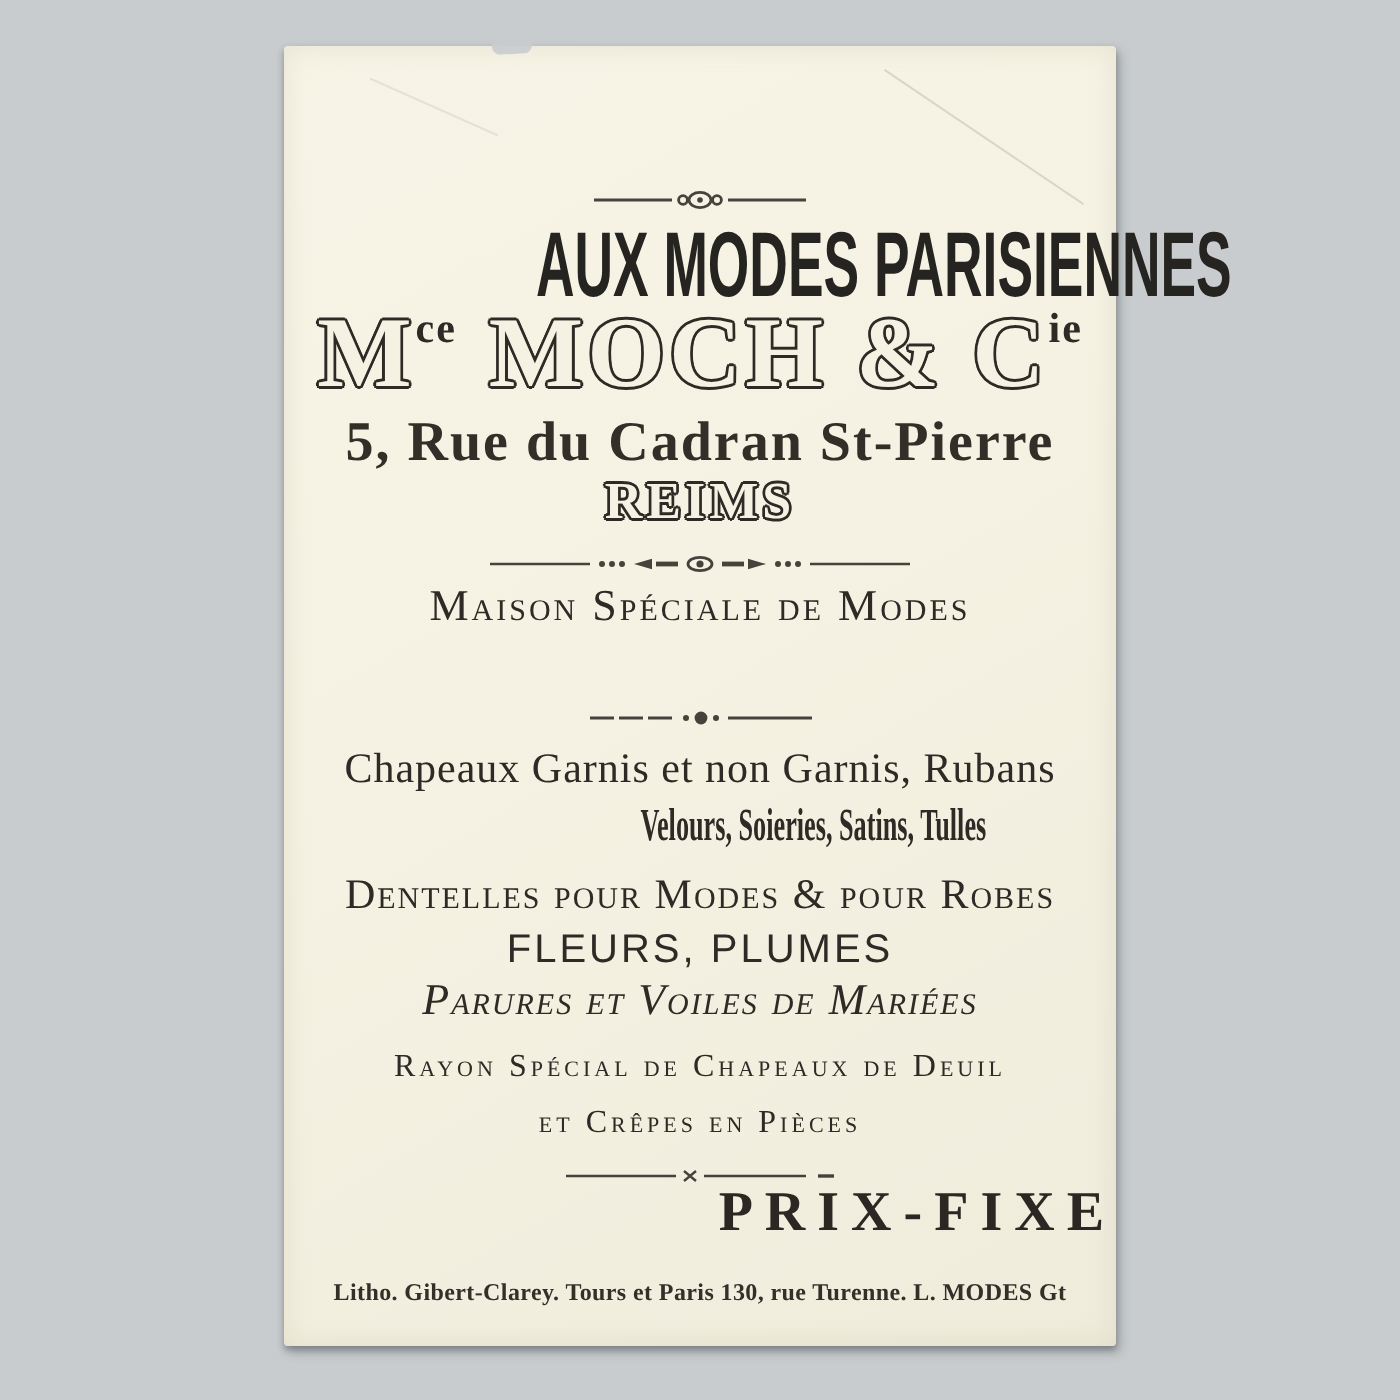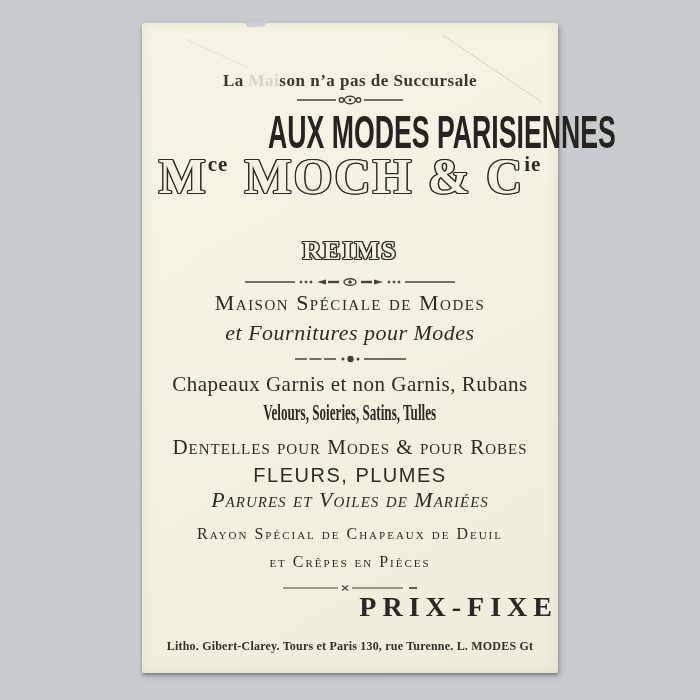--- a/index.html
+++ b/index.html
@@ -44,21 +44,21 @@
          font-weight:700; letter-spacing:1px;text-align:center; }
   .company .gap { margin-left:.32em; }
 
   .address   { top:184px; font-size:28px; font-weight:700; letter-spacing:1px; color:#322f28; }
   .city      { top:214px; font-size:26px; font-weight:700; letter-spacing:2px; }
 
   .specialty    { top:268px; font-size:22px; letter-spacing:1.5px; }
   .specialty-sub{ top:298px; font-size:22px; font-style:italic; letter-spacing:.5px; }
 
   .l-chapeaux  { top:350px; font-size:21px; letter-spacing:.5px; }
-  .l-velours   { top:377px; font-size:23px; font-weight:700; }
+  .l-velours   { top:377px; font-size:23px; font-weight:700;text-align:right; }
   .l-velours .squeeze { display:inline-block; transform:scaleX(.57); transform-origin:50% 50%; }
   .l-dentelles { top:413px; font-size:21px; letter-spacing:1px; }
   .l-fleurs    { top:441px; font-size:20px; letter-spacing:1.5px; font-weight:400; }
   .l-parures   { top:465px; font-size:22px; font-style:italic; letter-spacing:1px; }
   .l-rayon     { top:502px; font-size:16px; letter-spacing:2px; }
   .l-crepes    { top:530px; font-size:16px; letter-spacing:2px; }
 
   .price   { top:569px; font-size:28px; font-weight:700; letter-spacing:6px; color:#2b2823;text-align:right; }
   .imprint { top:617px; font-size:12px; font-weight:700; letter-spacing:.2px; color:#33302a; }
 
@@ -74,39 +74,39 @@
 </style>
 </head>
 <body>
 
 <div class="card">
 
   <div class="notch"></div>
   <div class="crease crease-1"></div>
   <div class="crease crease-2"></div>
 
-  <div class="line serif tagline"><span>La</span> <span class="faded">Mai</span><span>son n’a pas de Succursale</span></div>
 
   <div class="divider div-a">
     <svg width="110" height="12" viewBox="0 0 110 12">
       <g stroke="#2e2b26" fill="none" stroke-width="1.4">
         <line x1="2" y1="6" x2="41" y2="6"></line>
         <circle cx="46.5" cy="6" r="2.2"></circle>
         <ellipse cx="55" cy="6" rx="5.5" ry="3.8"></ellipse>
         <circle cx="63.5" cy="6" r="2.2"></circle>
         <line x1="69" y1="6" x2="108" y2="6"></line>
       </g>
       <circle cx="55" cy="6" r="1.4" fill="#2e2b26"></circle>
     </svg>
   </div>
 
   <div class="line shop-sign"><span class="squeeze">AUX MODES PARISIENNES</span></div>
 
   <div class="line serif company"><span class="outline">M</span><span class="sup">ce</span><span class="outline gap">MOCH &amp; C</span><span class="sup">ie</span></div>
 
+  <div class="line serif address">5, Rue du Cadran St-Pierre</div>
 
   <div class="line serif city outline">REIMS</div>
 
   <div class="divider div-b">
     <svg width="210" height="12" viewBox="0 0 210 12">
       <g stroke="#2e2b26" fill="#2e2b26">
         <line x1="0" y1="6" x2="50" y2="6" stroke-width="1.3"></line>
         <circle cx="56" cy="6" r="1"></circle>
           <circle cx="61" cy="6" r="1"></circle>
           <circle cx="66" cy="6" r="1"></circle>
@@ -118,21 +118,20 @@
         <path d="M138 6 l-9 -2.6 0 5.2 z" stroke="none"></path>
         <circle cx="144" cy="6" r="1"></circle>
           <circle cx="149" cy="6" r="1"></circle>
           <circle cx="154" cy="6" r="1"></circle>
         <line x1="160" y1="6" x2="210" y2="6" stroke-width="1.3"></line>
       </g>
     </svg>
   </div>
 
   <div class="line serif sc specialty">Maison Spéciale de Modes</div>
-  <div class="line serif specialty-sub">et Fournitures pour Modes</div>
 
   <div class="divider div-c">
     <svg width="115" height="12" viewBox="0 0 115 12">
       <g stroke="#2e2b26" fill="#2e2b26">
         <line x1="2" y1="6" x2="44" y2="6" stroke-width="1.6" stroke-dasharray="12 2.5"></line>
         <circle cx="50" cy="6" r="1.5" stroke="none"></circle>
         <circle cx="57.5" cy="6" r="3.2" stroke="none"></circle>
         <circle cx="65" cy="6" r="1.5" stroke="none"></circle>
         <line x1="71" y1="6" x2="113" y2="6" stroke-width="1.6"></line>
       </g>

